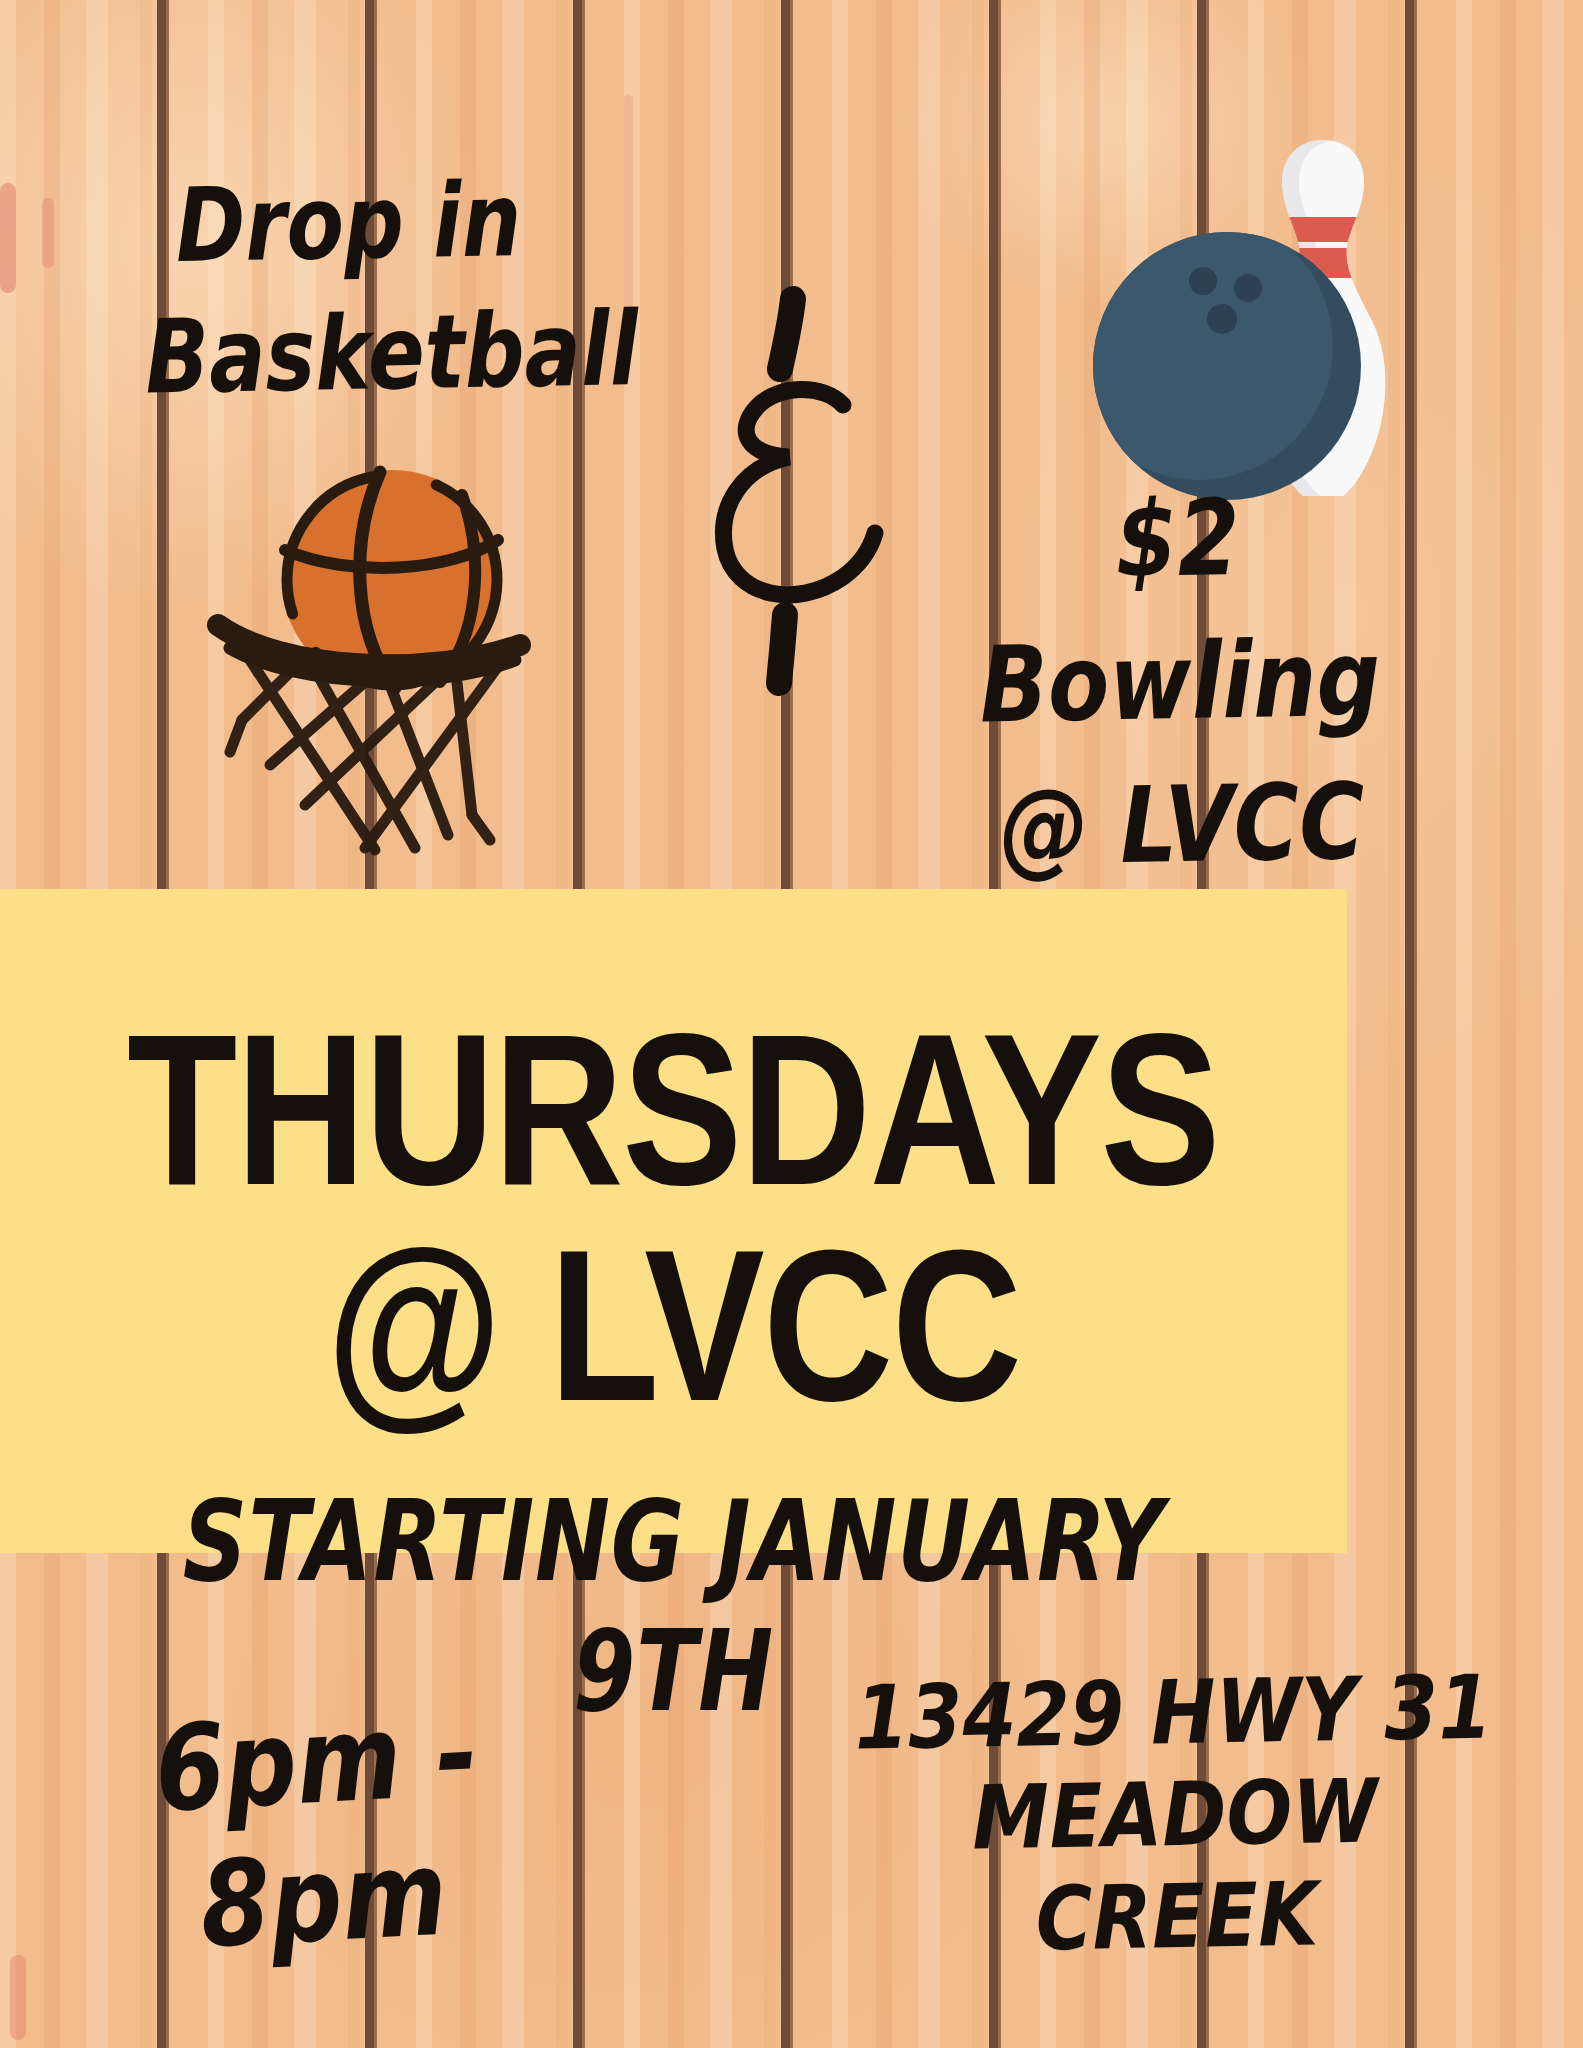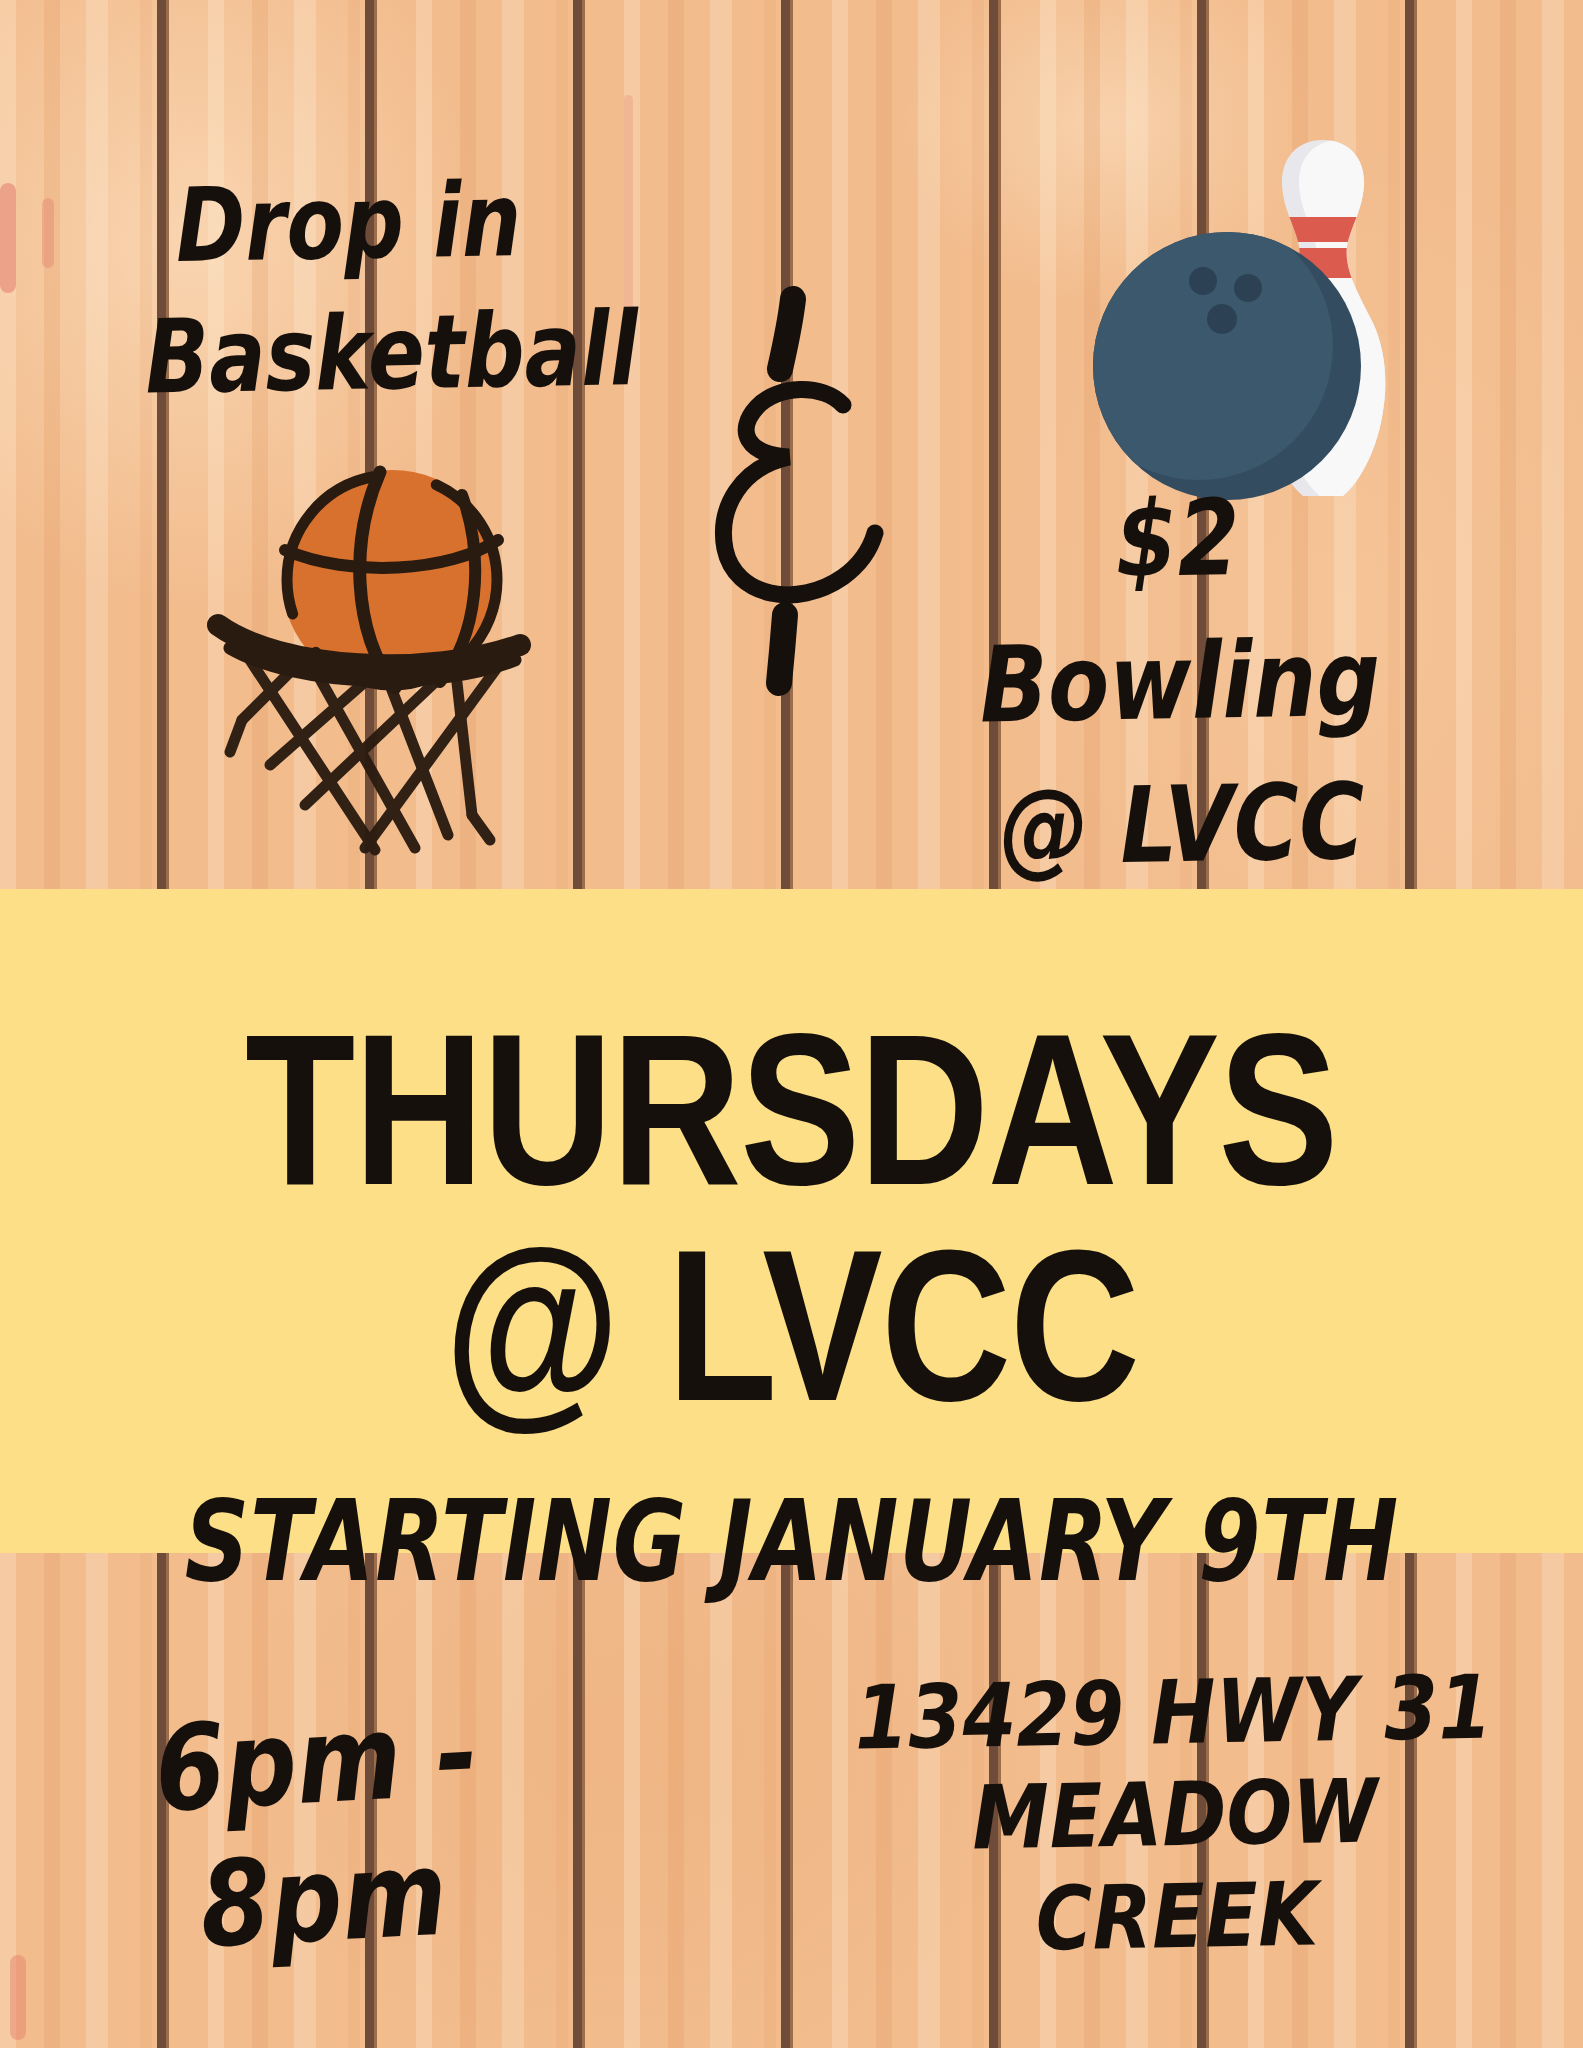--- a/index.html
+++ b/index.html
@@ -57,21 +57,21 @@
   }
   .squeeze{display:inline-block;transform:scaleX(0.82);transform-origin:center;}
   .abs{position:absolute;}
   .center{text-align:center;}
 
   .activity-left{left:90px;top:158px;width:520px;font-size:102px;line-height:1.28;transform:rotate(-1deg);}
   .activity-right{left:880px;top:468px;width:600px;font-size:105px;line-height:1.36;transform:rotate(-1deg);}
   .activity-right .squeeze{transform:scaleX(0.85);}
 
   .band{
-    left:0;top:889px;width:1583px;height:664px;
+    left:0;top:889px;width:1347px;height:664px;
     background:var(--banner-yellow);
     display:flex;flex-direction:column;align-items:center;
     padding-top:118px;box-sizing:border-box;
   }
   .band-title,.band-subtitle{
     font-family:"Liberation Sans", sans-serif;
     font-weight:700;
     font-size:215px;
     line-height:0.96;
     letter-spacing:-2px;

